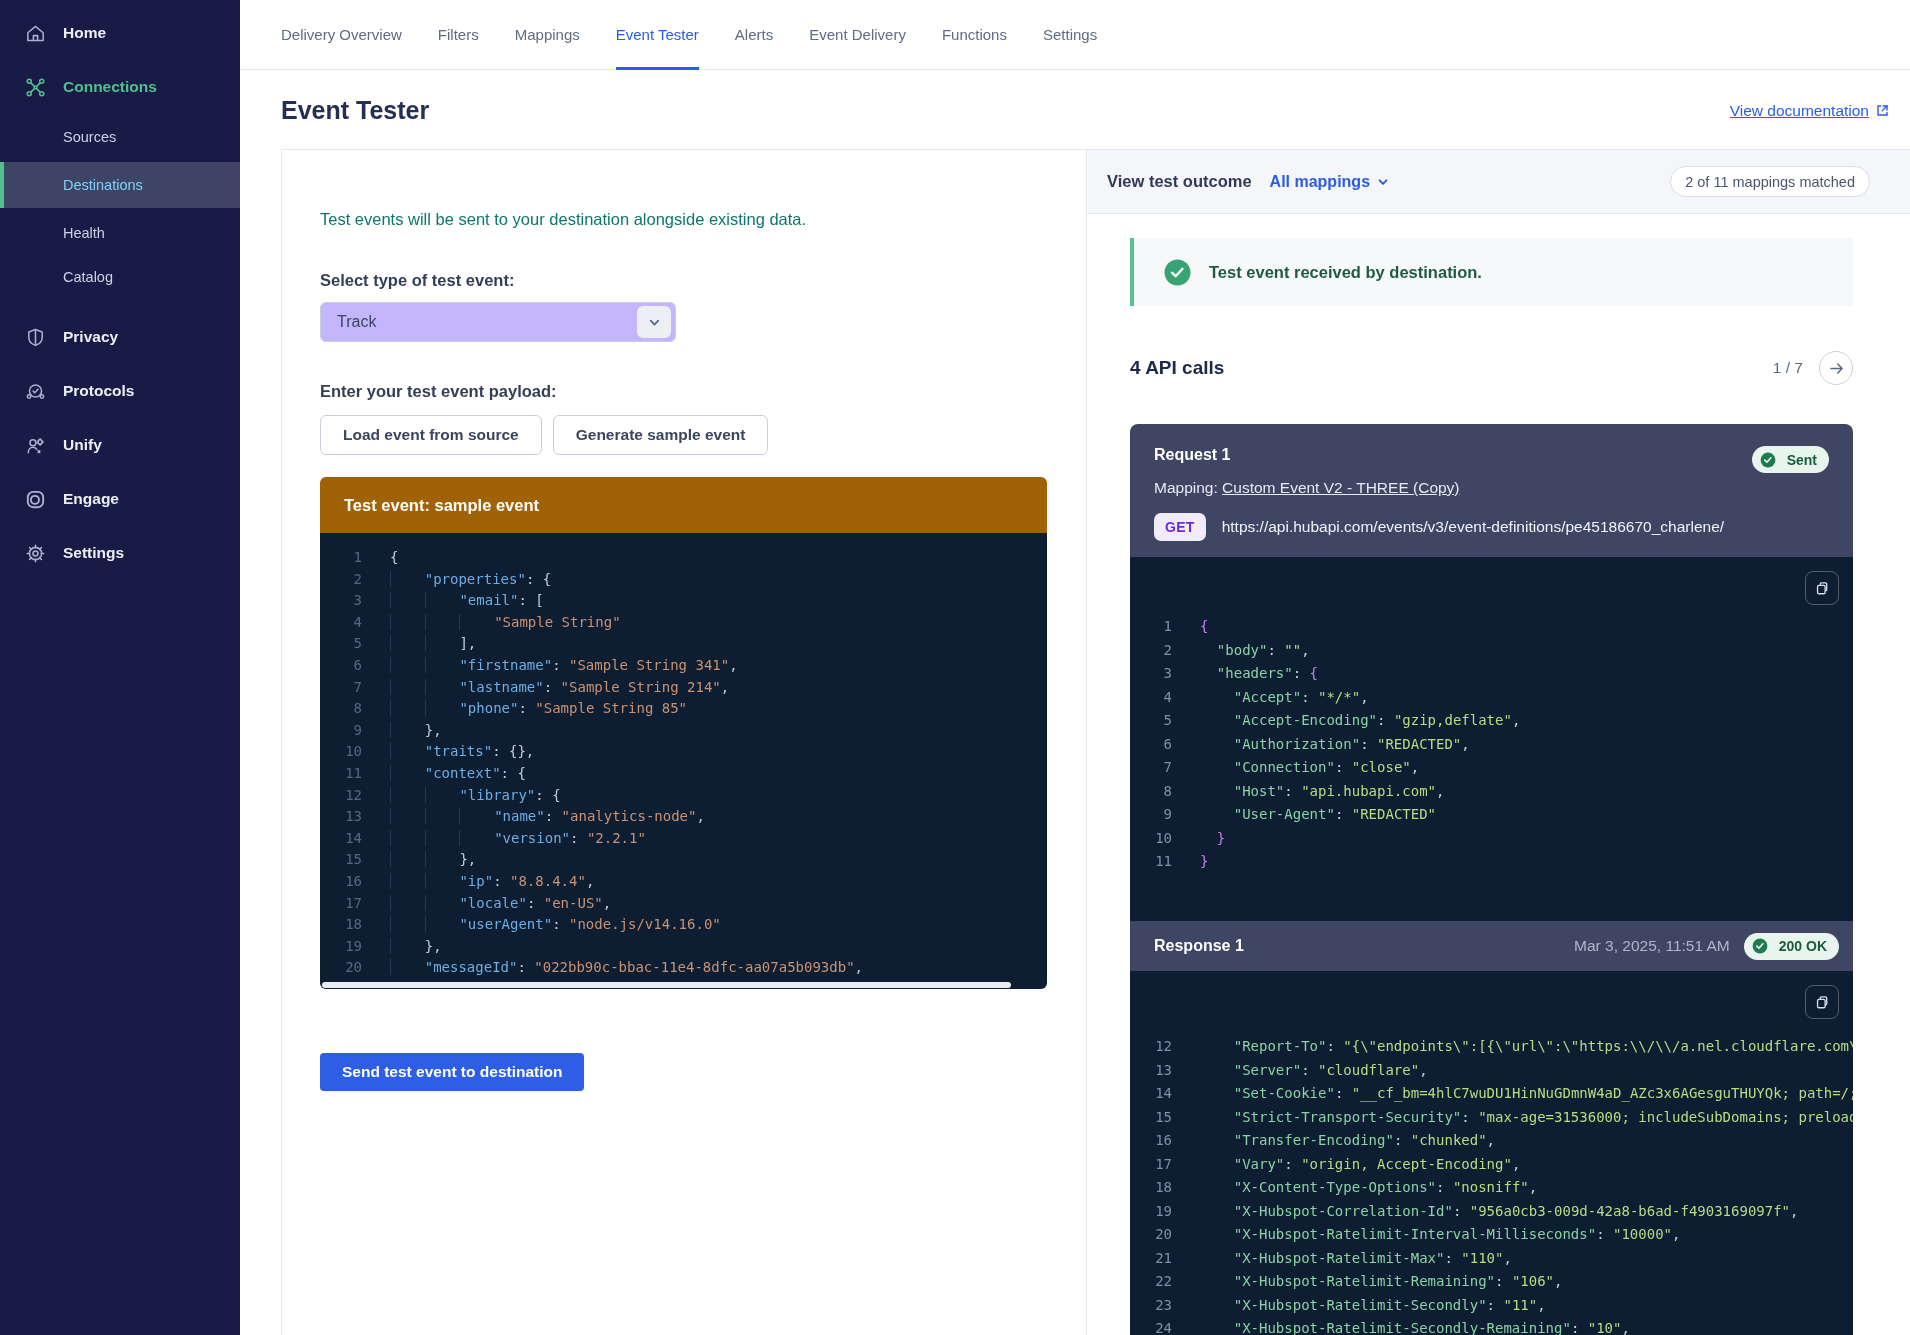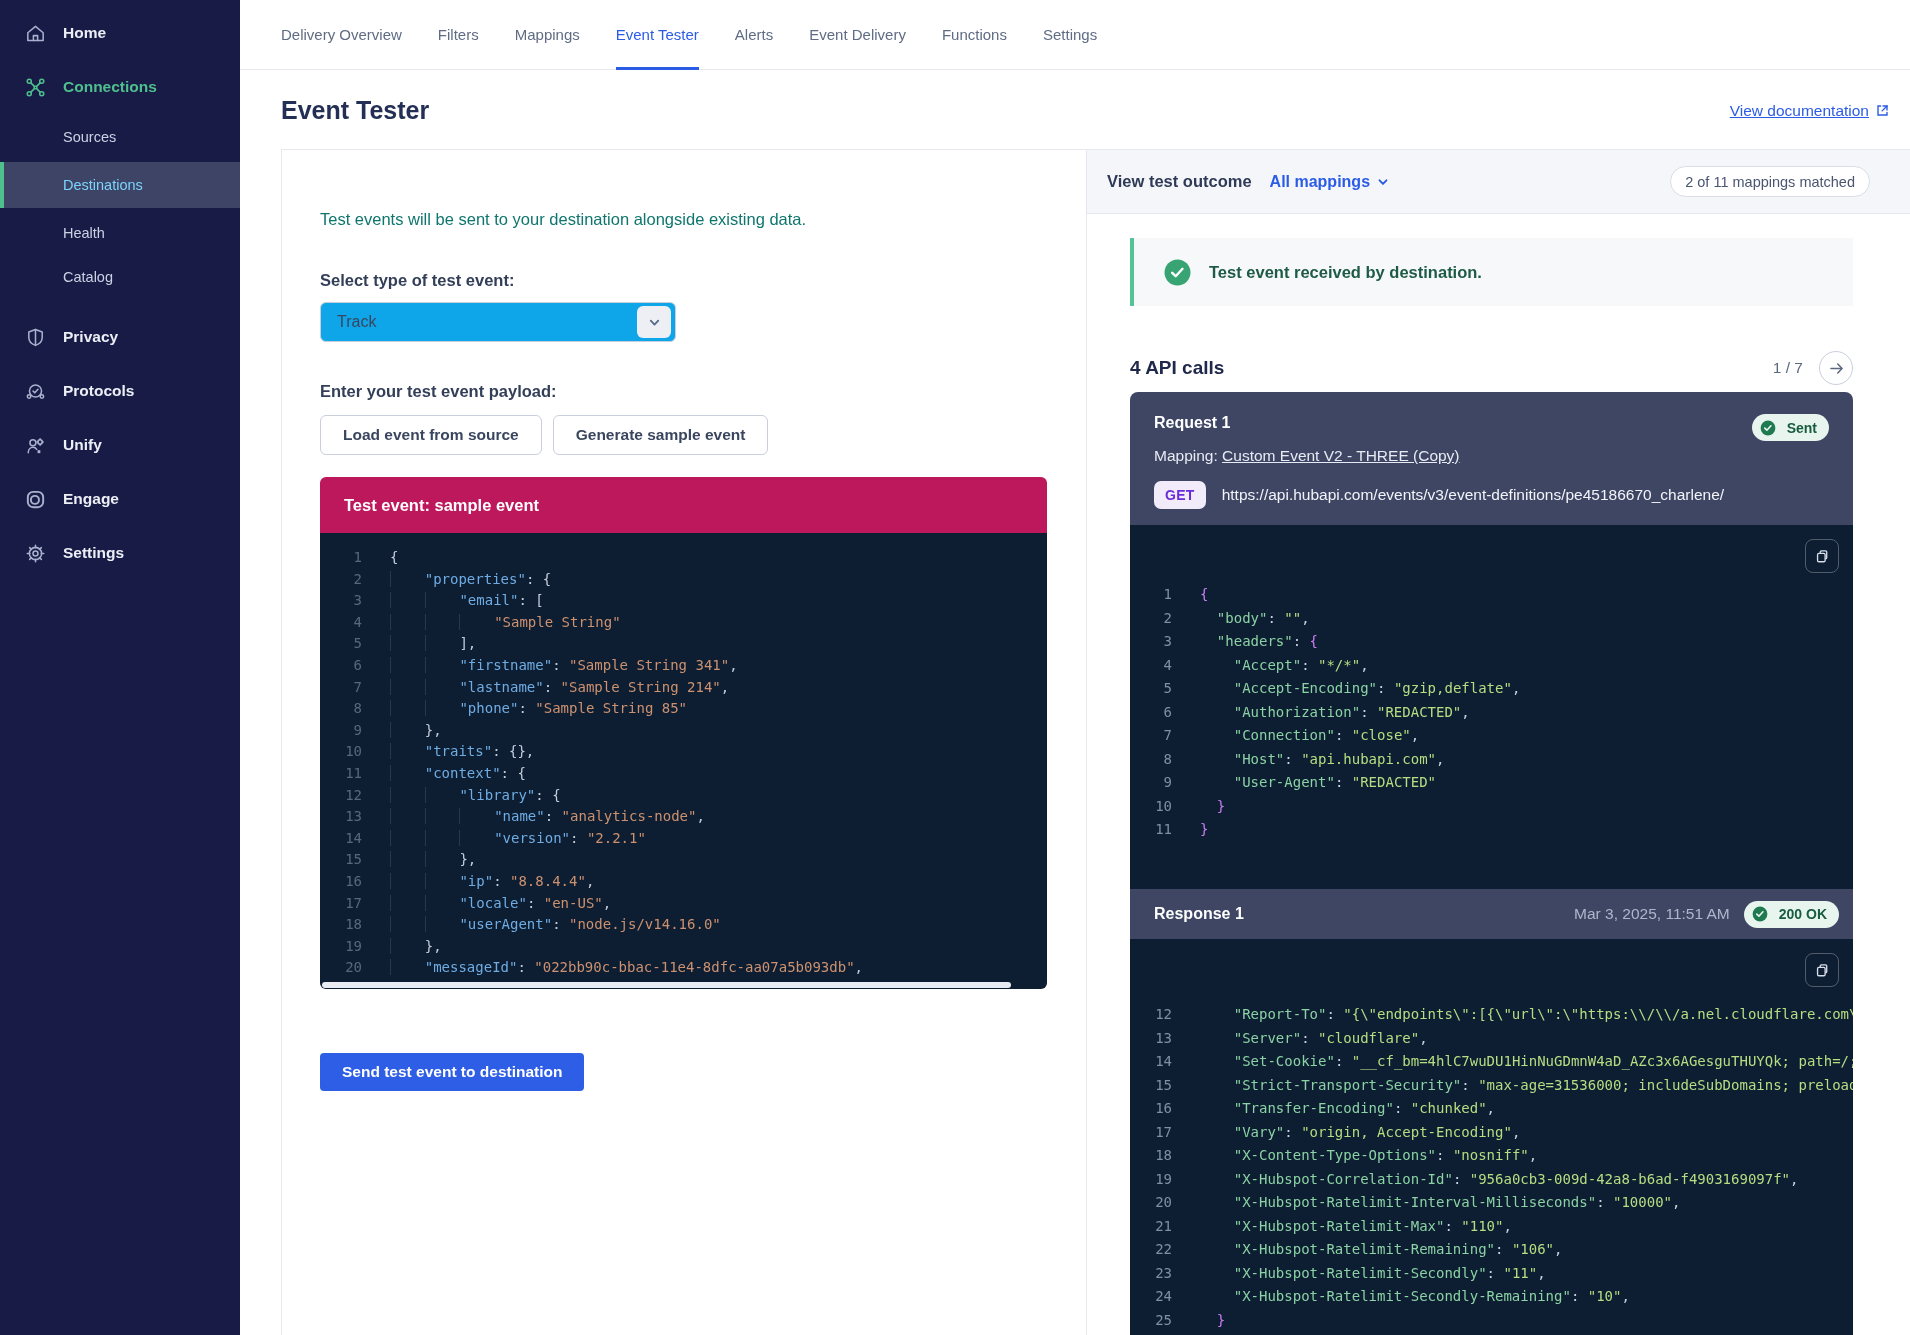--- a/index.html
+++ b/index.html
@@ -40,37 +40,37 @@
   .col-left { width:805px; flex-shrink:0; border-right:1px solid #E5E8EF; display:flex; flex-direction:column; }
   .col-right { flex:1; display:flex; flex-direction:column; min-width:0; }
   .col-head { height:64px; background:#F5F6F9; border-bottom:1px solid #E5E8EF;
               display:flex; align-items:center; padding:0 20px; flex-shrink:0; }
   .col-head-title { font-size:16.5px; font-weight:700; color:#2E3A56; }
 
   
   .left-body { padding:60px 40px 0 38px; }
   .desc { font-size:16.5px; color:#0f766e; margin-bottom:42px; }
   .field-label { font-size:16.5px; font-weight:700; color:#333F58; margin-bottom:12px; }
-  .select { width:356px; height:40px; border:1px solid #C8CEDC; border-radius:6px; background:#0ea5e9;
+  .select { width:356px; height:40px; border:1px solid #C8CEDC; border-radius:6px; background:#c4b5fd;
             display:flex; align-items:center; justify-content:space-between; padding:0 4px 0 16px;
             margin-bottom:40px; cursor:pointer; }
   .select-value { font-size:16px; color:#3A4660; }
   .select-chevron { width:34px; height:32px; background:#EDEFF4; border-radius:6px;
                     display:flex; align-items:center; justify-content:center; }
   .btn-row { display:flex; gap:11px; margin-bottom:22px; margin-top:14px; }
   .btn-secondary { height:40px; padding:0 22px; background:#fff; border:1px solid #C9CFDC; border-radius:6px;
                    font-size:15.5px; font-weight:700; color:#3A465F; cursor:pointer;
                    font-family:"Liberation Sans", sans-serif; }
   .btn-primary { height:38px; padding:0 22px; background:#2E5EE5; border:none; border-radius:4px;
                  font-size:15.5px; font-weight:700; color:#fff; cursor:pointer; margin-top:64px;
                  font-family:"Liberation Sans", sans-serif; }
 
   
   .editor-card { width:727px; border-radius:6px; overflow:hidden; }
-  .editor-head { height:56px; background:#be185d; display:flex; align-items:center; padding:0 24px; }
+  .editor-head { height:56px; background:#a16207; display:flex; align-items:center; padding:0 24px; }
   .editor-title { color:#fff; font-size:16.5px; font-weight:700; }
   .code { background:#0D1E32; font-family:"DejaVu Sans Mono", monospace; font-size:14px; overflow:hidden; }
   .code .cl { display:flex; line-height:21.6px; white-space:pre; }
   .code .ln { width:42px; text-align:right; color:#56687E; flex-shrink:0; margin-right:28px; user-select:none; }
   .lc { white-space:pre; }
   .payload-code { height:448px; padding-top:14px; }
   .editor-dark .k { color:#6FACE3; } .editor-dark .s { color:#CD9170; }
   .editor-dark .p { color:#C3CDDB; }
   .editor-dark .g { border-left:1px solid #24384F; }
   .hscroll { height:8px; background:#0D1E32; position:relative; }
@@ -93,21 +93,21 @@
   .alert { background:#F7F8FA; border-left:4px solid #55C394; height:68px; display:flex;
            align-items:center; padding-left:30px; gap:18px; margin-bottom:44px; }
   .alert-text { font-size:16.5px; font-weight:700; color:#1E5B45; }
   .api-row { display:flex; align-items:center; justify-content:space-between; margin-bottom:6px; height:36px; }
   .api-title { font-size:19px; font-weight:700; color:#20294B; }
   .api-right { display:flex; align-items:center; gap:16px; }
   .pagination { font-size:15.5px; color:#5A6880; }
   .arrow-btn { width:34px; height:34px; border-radius:50%; border:1px solid #C9CFDC; background:#fff;
                display:flex; align-items:center; justify-content:center; cursor:pointer; }
 
-  .call-card { display:flex; flex-direction:column; border-radius:8px 8px 0 0; overflow:hidden; flex:1; min-height:0; }
+  .call-card { display:flex; flex-direction:column; border-radius:8px 8px 0 0; overflow:hidden; flex:1; min-height:0;margin-top:32px; }
   .req-head { background:#3E4664; padding:22px 24px 16px; flex-shrink:0; }
   .req-row1 { display:flex; align-items:flex-start; justify-content:space-between; margin-bottom:6px; }
   .req-title { color:#fff; font-size:16px; font-weight:700; }
   .status-pill { background:#E7F5EE; border-radius:14px; height:27px; display:flex; align-items:center;
                  gap:11px; padding:0 12px 0 8px; color:#185C40; font-size:14px; font-weight:700; }
   .req-mapping { color:#E8EBF3; font-size:15.5px; margin-bottom:16px; }
   .req-mapping a { color:#E8EBF3; text-decoration:underline; cursor:pointer; }
   .req-row3 { display:flex; align-items:center; gap:16px; }
   .method-chip { background:#F2ECFA; color:#6C2BD9; font-size:14px; font-weight:700;
                  padding:6px 11px; border-radius:7px; letter-spacing:0.3px; }

